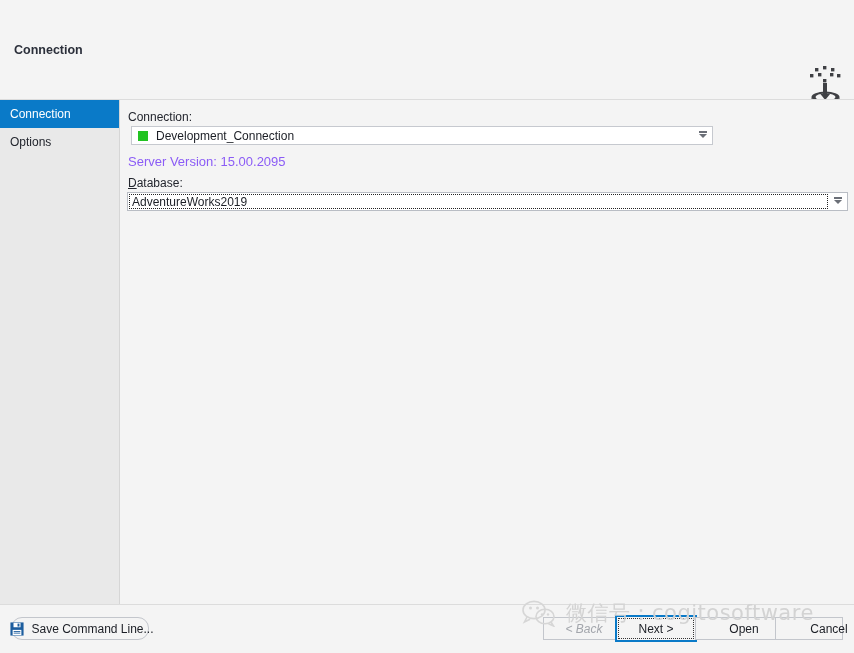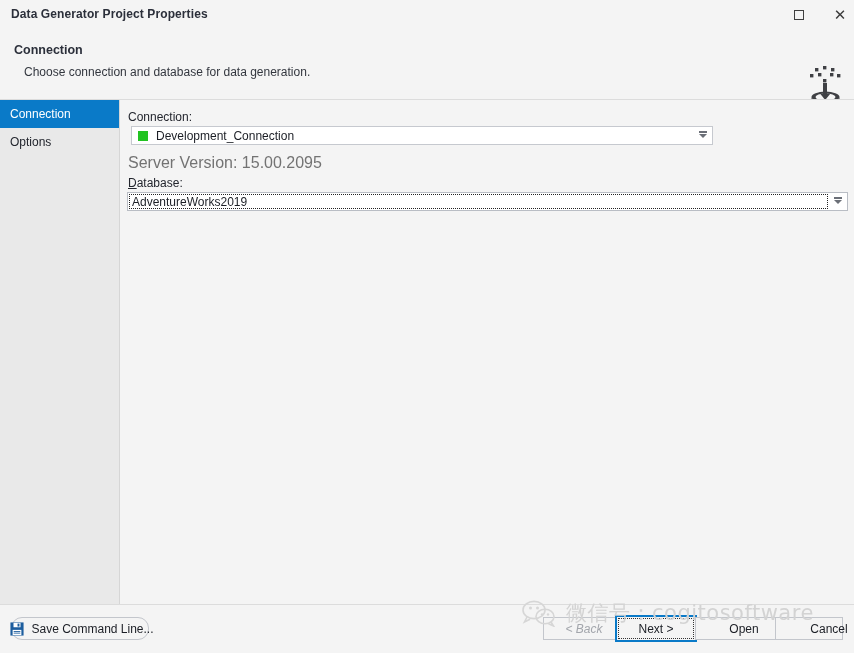--- a/index.html
+++ b/index.html
@@ -112,21 +112,21 @@
     border-left: 4px solid transparent;
     border-right: 4px solid transparent;
     border-top: 4px solid #6b6f77;
   }
   .combo .arrow::before {
     content: ""; position: absolute; top: 4px; left: 5px;
     width: 8px; height: 2px; background: #6b6f77;
   }
 
   .static-text {
-    position: absolute; font-size: 16px; color: #737373; white-space: nowrap;
+    position: absolute; font-size: 13px; color: #8b5cf6; white-space: nowrap;
   }
 
   
   .footer {
     position: absolute; left: 0; top: 604px; width: 854px; height: 49px;
     background: #f4f4f4;
   }
   .footer-rule {
     position: absolute; left: 0; top: 0; width: 854px; height: 1px;
     background: #dcdcdc;
@@ -163,33 +163,23 @@
     font-family: "DejaVu Sans", sans-serif;
     margin-left: 6px; letter-spacing: .5px;
   }
   .wm-logo { width: 40px; height: 28px; flex: 0 0 auto; }
 </style>
 </head>
 <body>
 
 <div id="app">
 
-  <div class="titlebar">
-    <div class="title">Data Generator Project Properties</div>
-    <div class="wbtn max">
-      <span class="glyph-square"></span>
-    </div>
-    <div class="wbtn close">
-      <span class="glyph-x">✕</span>
-    </div>
-  </div>
 
   <div class="header">
     <div class="h-title">Connection</div>
-    <div class="h-sub">Choose connection and database for data generation.</div>
 
     <svg class="brand-icon" viewBox="0 0 44 50">
       <g fill="#3f4044">
         <rect x="9" y="2" width="3.4" height="3.4"></rect>
         <rect x="17" y="0" width="3.4" height="3.4"></rect>
         <rect x="25" y="2" width="3.4" height="3.4"></rect>
         <rect x="4" y="8" width="3.4" height="3.4"></rect>
         <rect x="12" y="7" width="3.4" height="3.4"></rect>
         <rect x="24" y="7" width="3.4" height="3.4"></rect>
         <rect x="31" y="8" width="3.4" height="3.4"></rect>

